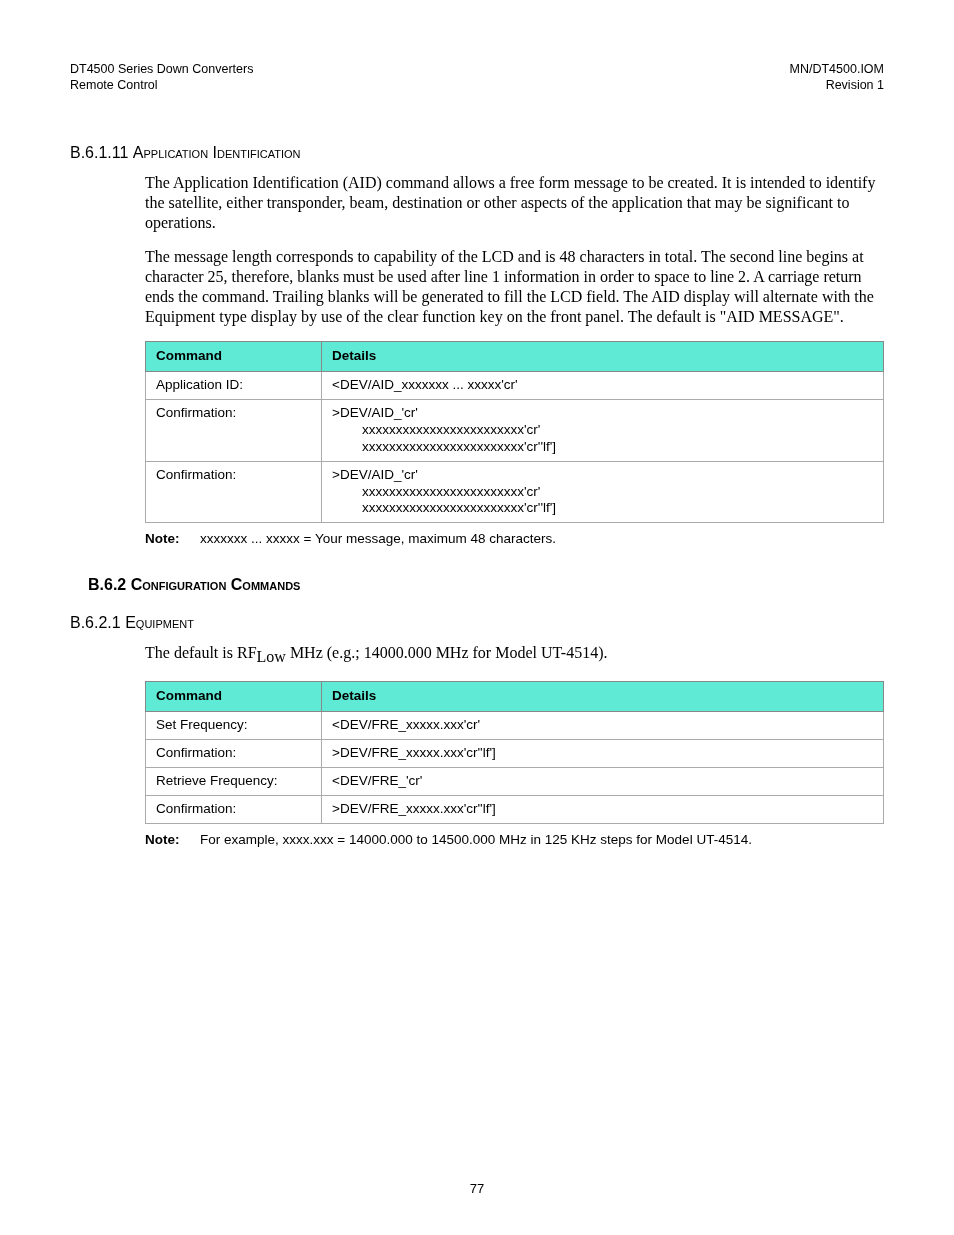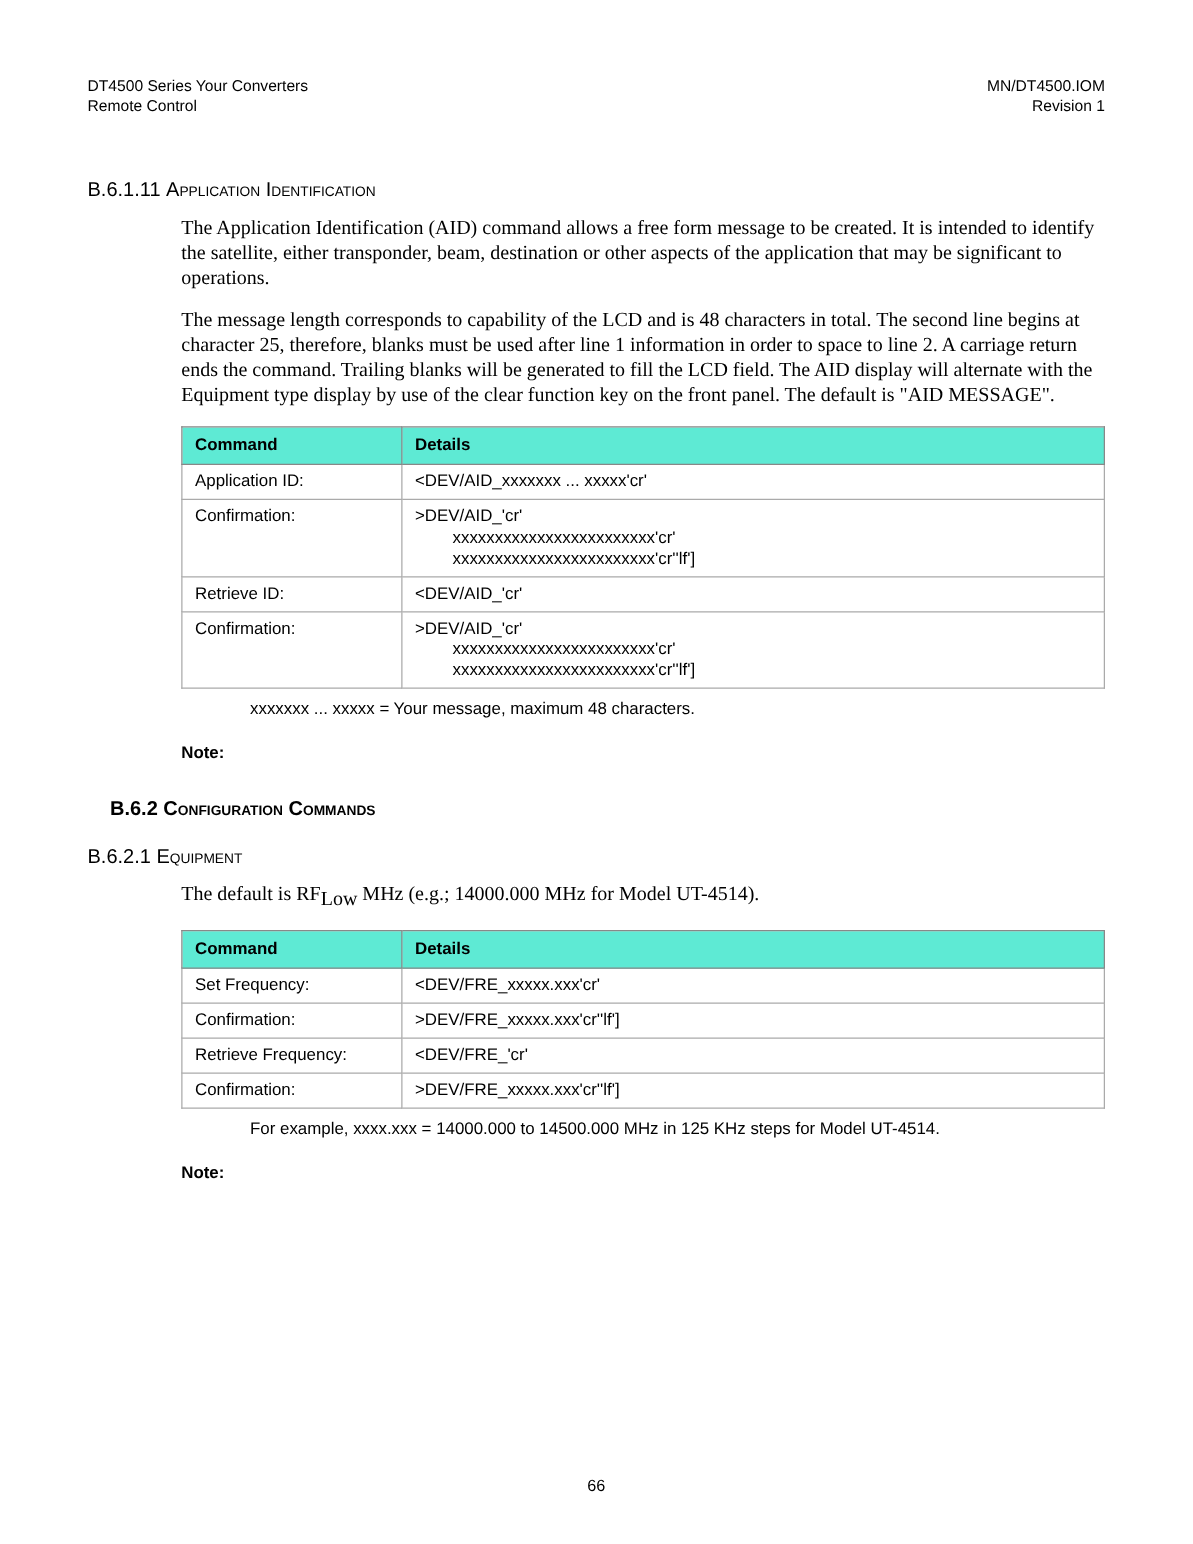--- a/index.html
+++ b/index.html
@@ -71,39 +71,39 @@
     border: 1px solid #aaa;
     vertical-align: top;
   }
   table.cmd td.col1 { width: 155px; white-space: nowrap; }
   .note-row {
     font-family: Arial, Helvetica, sans-serif;
     font-size: 13.5px;
     margin: 6px 0 14px 0;
     display: flex;
   }
-  .note-label { font-weight: bold; width: 55px; flex: 0 0 55px; margin-top: 35px; }
+  .note-label { font-weight: bold; width: 55px; flex: 0 0 55px; }
   .note-text { flex: 1; }
   .pre { white-space: pre; font-family: Arial, Helvetica, sans-serif; }
   .page-number {
     text-align: center;
     font-family: Arial, Helvetica, sans-serif;
     font-size: 13px;
     position: absolute;
     bottom: 38px;
     left: 0; right: 0;
     width: 954px;
   }
 </style>
 </head>
 <body>
 
 <div class="header-row">
   <div class="header-left">
-    <div>DT4500 Series Your Converters</div>
+    <div>DT4500 Series Down Converters</div>
     <div>Remote Control</div>
   </div>
   <div class="header-right">
     <div>MN/DT4500.IOM</div>
     <div>Revision 1</div>
   </div>
 </div>
 
 <div class="subheading">
   <span class="section-num">B.6.1.11 </span><span class="title-part">Application Identification</span>
@@ -123,24 +123,20 @@
     <tbody>
       <tr>
         <td class="col1">Application ID:</td>
         <td class="pre">&lt;DEV/AID_xxxxxxx ... xxxxx'cr'</td>
       </tr>
       <tr>
         <td class="col1">Confirmation:</td>
         <td class="pre">&gt;DEV/AID_'cr'
         xxxxxxxxxxxxxxxxxxxxxxxx'cr'
         xxxxxxxxxxxxxxxxxxxxxxxx'cr''lf']</td>
-      </tr>
-      <tr>
-        <td class="col1">Retrieve ID:</td>
-        <td class="pre">&lt;DEV/AID_'cr'</td>
       </tr>
       <tr>
         <td class="col1">Confirmation:</td>
         <td class="pre">&gt;DEV/AID_'cr'
         xxxxxxxxxxxxxxxxxxxxxxxx'cr'
         xxxxxxxxxxxxxxxxxxxxxxxx'cr''lf']</td>
       </tr>
     </tbody>
   </table>
 
@@ -189,13 +185,13 @@
       </tr>
     </tbody>
   </table>
 
   <div class="note-row">
     <div class="note-label">Note:</div>
     <div class="note-text">For example, xxxx.xxx = 14000.000 to 14500.000 MHz in 125 KHz steps for Model UT-4514.</div>
   </div>
 </div>
 
-<div class="page-number">66</div>
+<div class="page-number">77</div>
 
 </body></html>

